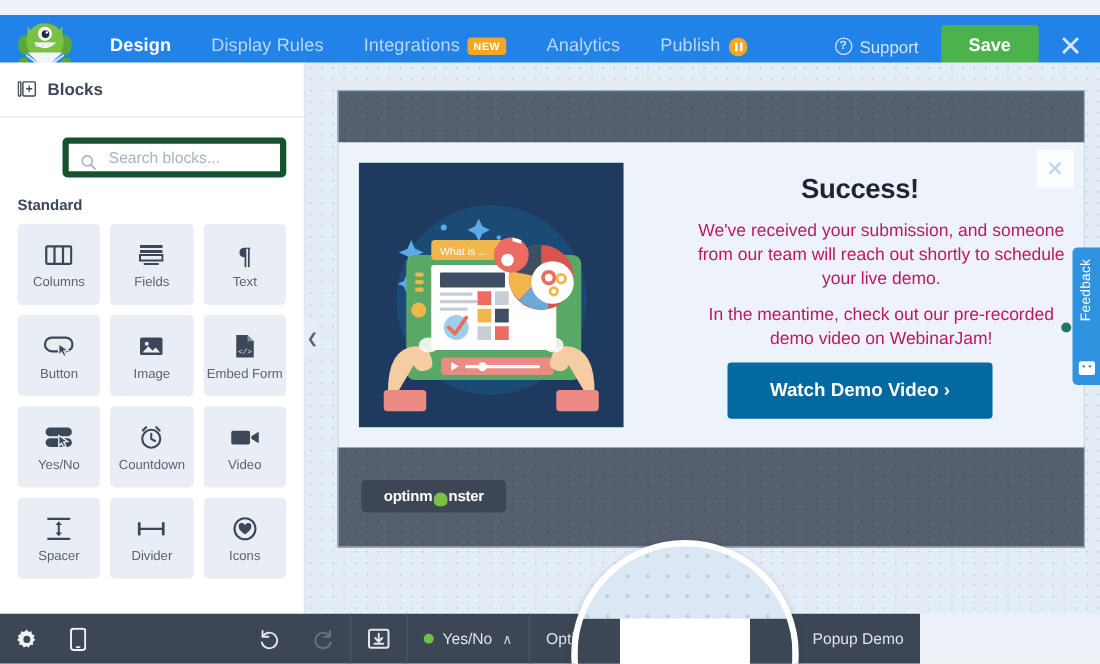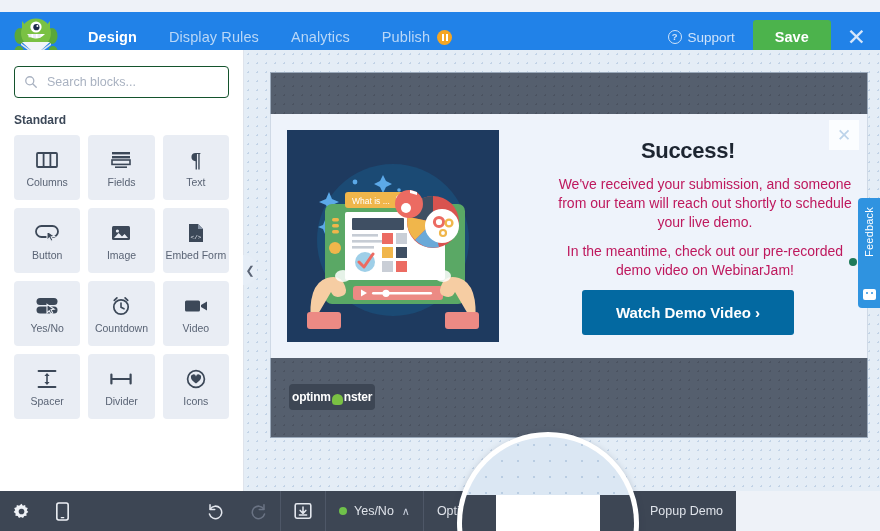--- a/index.html
+++ b/index.html
@@ -73,22 +73,22 @@
   }
   #sidebar-header {
     height: 44px; display: flex; align-items: center; padding: 0 14px;
     border-bottom: 1px solid #e6eaf1;
   }
   #sidebar-header .ttl {
     font-size: 13.5px; color: #3c4858; font-weight: bold; margin-left: 9px;
   }
   #search-wrap { padding: 16px 14px 0 14px; }
   #search-box {
-    position: relative; height: 32px; border: 1px solid #14532d; border-radius: 4px;
-    display: flex; align-items: center; padding-left: 32px;
+    position: relative; height: 32px; border: 5px solid #14532d; border-radius: 4px;
+    display: flex; align-items: center; padding-left: 32px; margin-left: 36px;
   }
   #search-box svg { position: absolute; left: 9px; top: 8px; }
   #search-input {
     border: none; outline: none; width: 100%; font-size: 12.5px; color: #9aa5b5;
     font-family: "Liberation Sans", sans-serif; background: transparent;
   }
   #search-input::placeholder { color: #a9b2c1; }
   .group-title {
     font-size: 12px; font-weight: bold; color: #3c4858; padding: 15px 28px 8px 14px;
   }
@@ -160,21 +160,21 @@
     position: absolute; right: 10px; top: 120px; width: 8px; height: 8px;
     border-radius: 50%; background: #1e7a5a;
   }
   #watch-demo-button {
     display: block; margin: 8px auto 0 auto; background: #0369a1; color: #fff;
     font-size: 15px; font-weight: bold; border: none; border-radius: 3px;
     padding: 14px 34px; cursor: pointer; font-family: "Liberation Sans", sans-serif;
   }
   #om-badge {
     position: absolute; left: 18px; top: 26px; background: #3d4654; border-radius: 4px;
-    padding: 6px 3px; display: flex; align-items: center;
+    padding: 6px 18px; display: flex; align-items: center;
   }
   #om-badge .om-text { color: #fff; font-size: 12px; font-weight: bold; letter-spacing: -.2px; }
   #om-badge .om-mark {
     display: inline-block; width: 11px; height: 11px; margin: 0 1px;
     background: #7ac143; border-radius: 50% 50% 35% 35%; position: relative; top: 2px;
   }
 
   
   #magnifier {
     position: absolute; left: 457px; top: 432px; width: 182px; height: 182px;
@@ -262,20 +262,24 @@
     </div>
 
     <div class="nav-items">
       <div class="nav-item active">
         <span>Design</span>
       </div>
       <div class="nav-item">
         <span>Display Rules</span>
       </div>
       <div class="nav-item">
+        <span>Integrations</span>
+        <span class="badge-new">NEW</span>
+      </div>
+      <div class="nav-item">
         <span>Analytics</span>
       </div>
       <div class="nav-item">
         <span>Publish</span>
         <span class="badge-pause">
             <i></i>
             <i></i>
           </span>
       </div>
     </div>
@@ -284,20 +288,28 @@
       <div class="support-link">
         <span class="qmark">?</span>
         <span>Support</span>
       </div>
       <button id="save-button">Save</button>
       <span id="close-editor">✕</span>
     </div>
   </div>
 
   <div id="sidebar">
+    <div id="sidebar-header">
+      <svg width="15" height="15" viewBox="0 0 16 16">
+        <rect x="0.6" y="1.6" width="2.2" height="12" rx="0.6" fill="none" stroke="#3c4858" stroke-width="1.2"></rect>
+        <rect x="4.6" y="1.6" width="10.6" height="12" rx="1" fill="none" stroke="#3c4858" stroke-width="1.2"></rect>
+        <path d="M10 5 v5 M7.4 7.5 h5.2" stroke="#3c4858" stroke-width="1.2"></path>
+      </svg>
+      <span class="ttl">Blocks</span>
+    </div>
 
     <div id="search-wrap">
       <div id="search-box">
         <svg width="14" height="14" viewBox="0 0 16 16">
           <circle cx="6.6" cy="6.6" r="4.6" fill="none" stroke="#a9b2c1" stroke-width="1.5"></circle>
           <path d="M10.2 10.2 L14 14" stroke="#a9b2c1" stroke-width="1.5" stroke-linecap="round"></path>
         </svg>
         <input id="search-input" type="text" placeholder="Search blocks..." style="">
       </div>
     </div>

